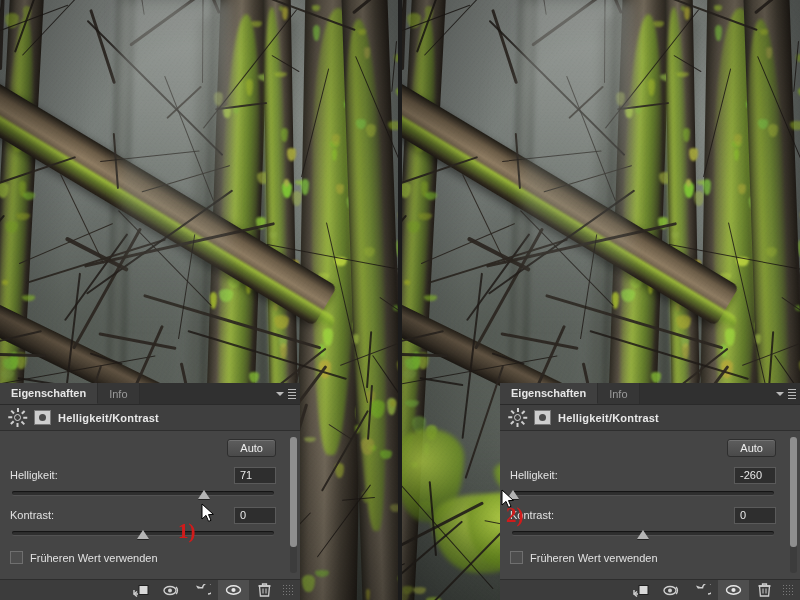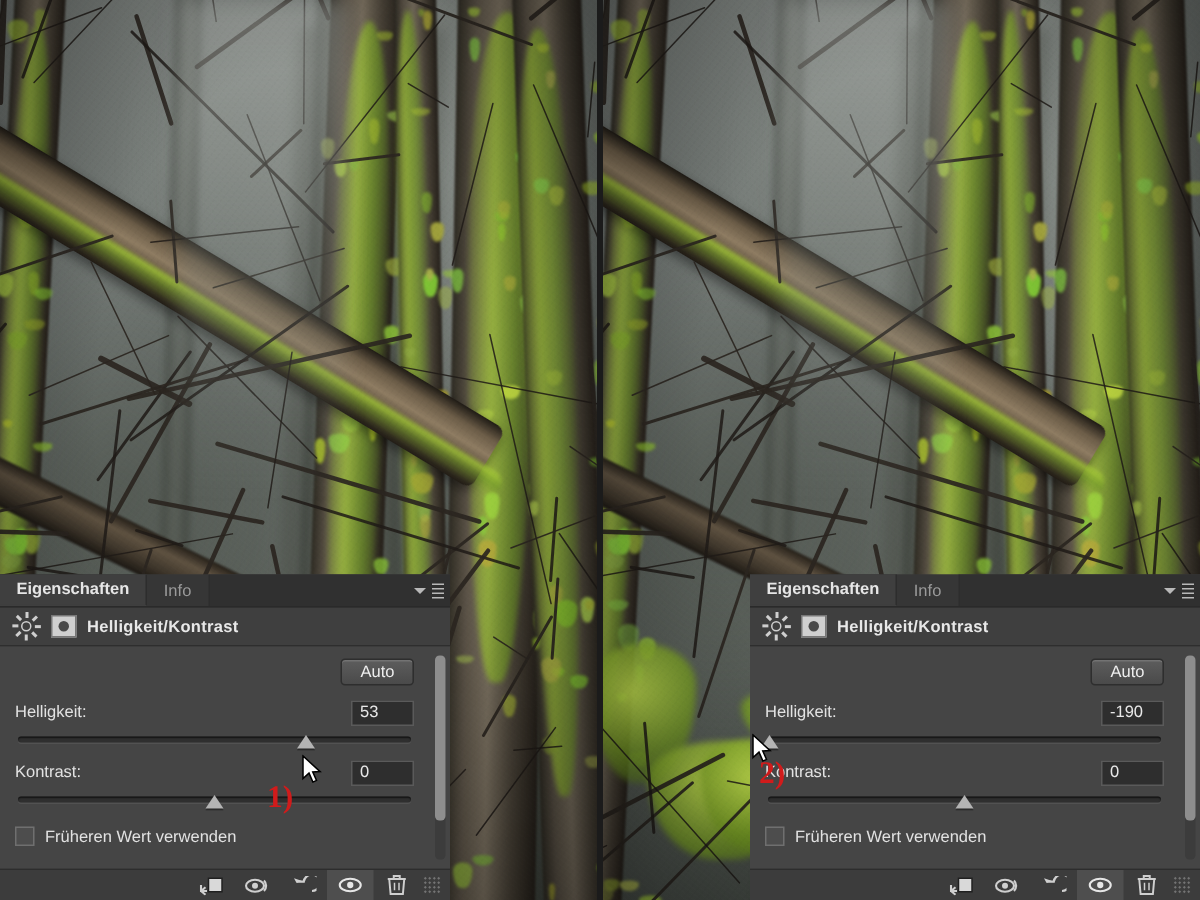--- a/index.html
+++ b/index.html
@@ -651,21 +651,21 @@
       <div class="scrollthumb"></div>
 
       <div class="autorow">
         <button class="autobtn">Auto</button>
       </div>
 
         <div class="slidergrp">
           <div class="srow">
             <span class="slabel">Helligkeit:</span>
             <span class="sspacer"></span>
-            <span class="sval">53</span>
+            <span class="sval">71</span>
           </div>
           <div class="track">
             <div class="trackline"></div>
             <div class="thumb" style="left:calc(73% - 6px)"></div>
           </div>
         </div>
         <div class="slidergrp">
           <div class="srow">
             <span class="slabel">Kontrast:</span>
             <span class="sspacer"></span>
@@ -761,21 +761,21 @@
       <div class="scrollthumb"></div>
 
       <div class="autorow">
         <button class="autobtn">Auto</button>
       </div>
 
         <div class="slidergrp">
           <div class="srow">
             <span class="slabel">Helligkeit:</span>
             <span class="sspacer"></span>
-            <span class="sval">-190</span>
+            <span class="sval">-260</span>
           </div>
           <div class="track">
             <div class="trackline"></div>
             <div class="thumb" style="left:calc(1% - 6px)"></div>
           </div>
         </div>
         <div class="slidergrp">
           <div class="srow">
             <span class="slabel">Kontrast:</span>
             <span class="sspacer"></span>

